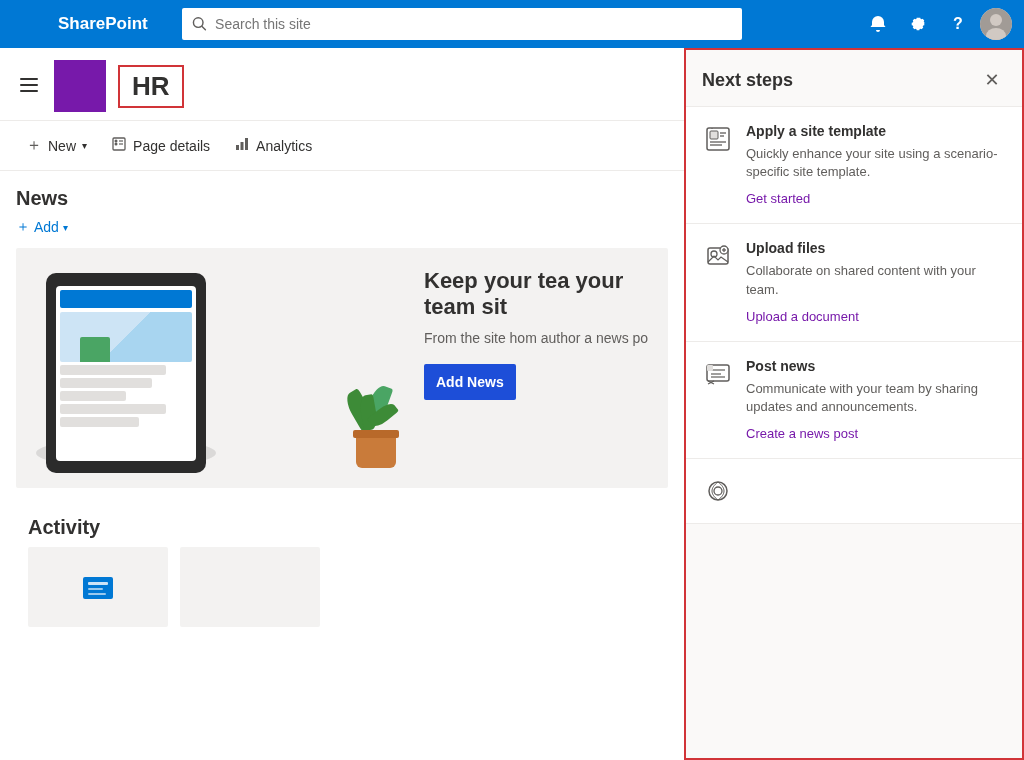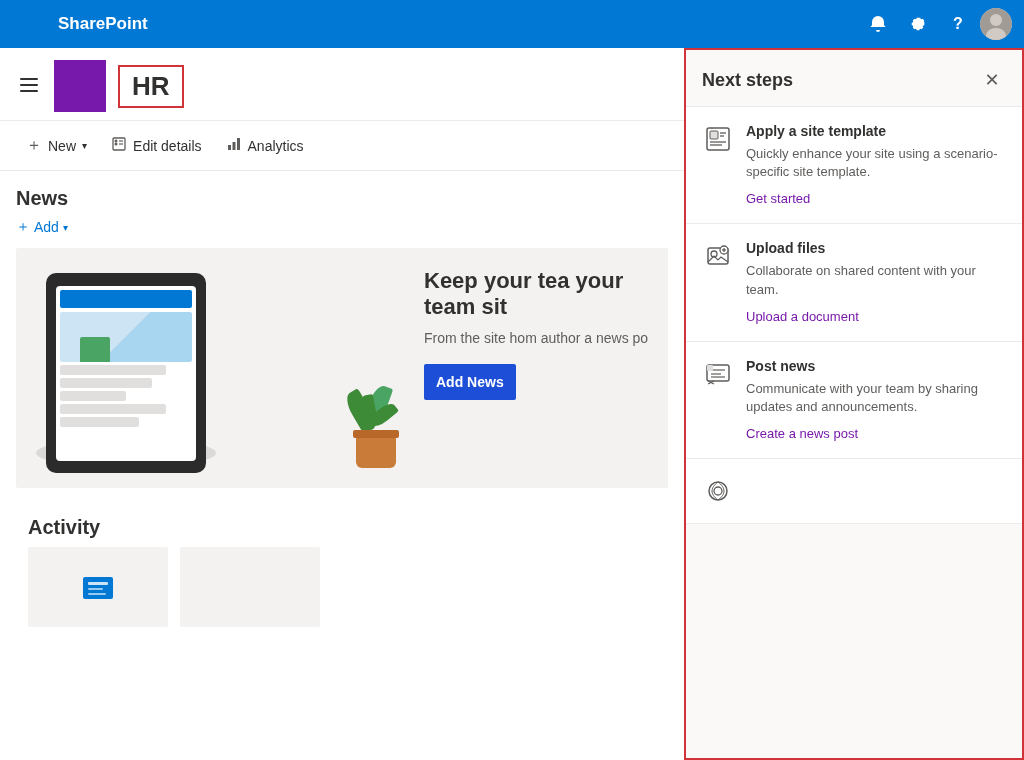--- a/index.html
+++ b/index.html
@@ -402,20 +402,27 @@
 
 <div class="topbar">
   <button class="topbar-icon-btn" style="width:36px;height:36px;">
     <div class="grid">
       <span></span><span></span><span></span>
       <span></span><span></span><span></span>
       <span></span><span></span><span></span>
     </div>
   </button>
   <span class="topbar-brand">SharePoint</span>
+  <div class="topbar-search">
+    <svg width="16" height="16" viewBox="0 0 16 16" fill="none">
+      <circle cx="6.5" cy="6.5" r="5" stroke="#605e5c" stroke-width="1.5"></circle>
+      <line x1="10.5" y1="10.5" x2="14" y2="14" stroke="#605e5c" stroke-width="1.5" stroke-linecap="round"></line>
+    </svg>
+    <input type="text" placeholder="Search this site" style="">
+  </div>
   <div class="topbar-right">
     <button class="topbar-icon-btn" title="Notifications">
       <svg width="20" height="20" viewBox="0 0 20 20" fill="white">
         <path d="M10 2a6 6 0 00-6 6v3l-1.5 2h15L16 11V8a6 6 0 00-6-6zm0 16a2 2 0 002-2H8a2 2 0 002 2z"></path>
       </svg>
     </button>
     <button class="topbar-icon-btn" title="Settings">
       <svg width="20" height="20" viewBox="0 0 20 20" fill="white">
         <path d="M10 7a3 3 0 100 6 3 3 0 000-6zm7.3 1.7l-1.1-.2a6.4 6.4 0 00-.5-1.2l.6-.9-1.7-1.7-.9.6a6.4 6.4 0 00-1.2-.5l-.2-1.1H8.7l-.2 1.1a6.4 6.4 0 00-1.2.5l-.9-.6L4.7 6.4l.6.9a6.4 6.4 0 00-.5 1.2l-1.1.2v2.6l1.1.2c.1.4.3.8.5 1.2l-.6.9 1.7 1.7.9-.6c.4.2.8.4 1.2.5l.2 1.1h2.6l.2-1.1a6.4 6.4 0 001.2-.5l.9.6 1.7-1.7-.6-.9c.2-.4.4-.8.5-1.2l1.1-.2V8.7z"></path>
       </svg>
@@ -458,21 +465,21 @@
       <button class="toolbar-btn">
         <span class="icon">
           <svg width="16" height="16" viewBox="0 0 16 16" fill="none">
             <rect x="2" y="2" width="12" height="12" rx="1" stroke="#605e5c" stroke-width="1.3"></rect>
             <circle cx="5" cy="8" r="1.5" fill="#605e5c"></circle>
             <line x1="8" y1="8" x2="12" y2="8" stroke="#605e5c" stroke-width="1.2"></line>
             <circle cx="5" cy="5" r="1.5" fill="#605e5c"></circle>
             <line x1="8" y1="5" x2="12" y2="5" stroke="#605e5c" stroke-width="1.2"></line>
           </svg>
         </span>
-        <span>Edit details</span>
+        <span>Page details</span>
       </button>
       <button class="toolbar-btn">
         <span class="icon">
           <svg width="16" height="16" viewBox="0 0 16 16" fill="none">
             <rect x="2" y="9" width="3" height="5" fill="#605e5c"></rect>
             <rect x="6.5" y="6" width="3" height="8" fill="#605e5c"></rect>
             <rect x="11" y="2" width="3" height="12" fill="#605e5c"></rect>
           </svg>
         </span>
         <span>Analytics</span>

